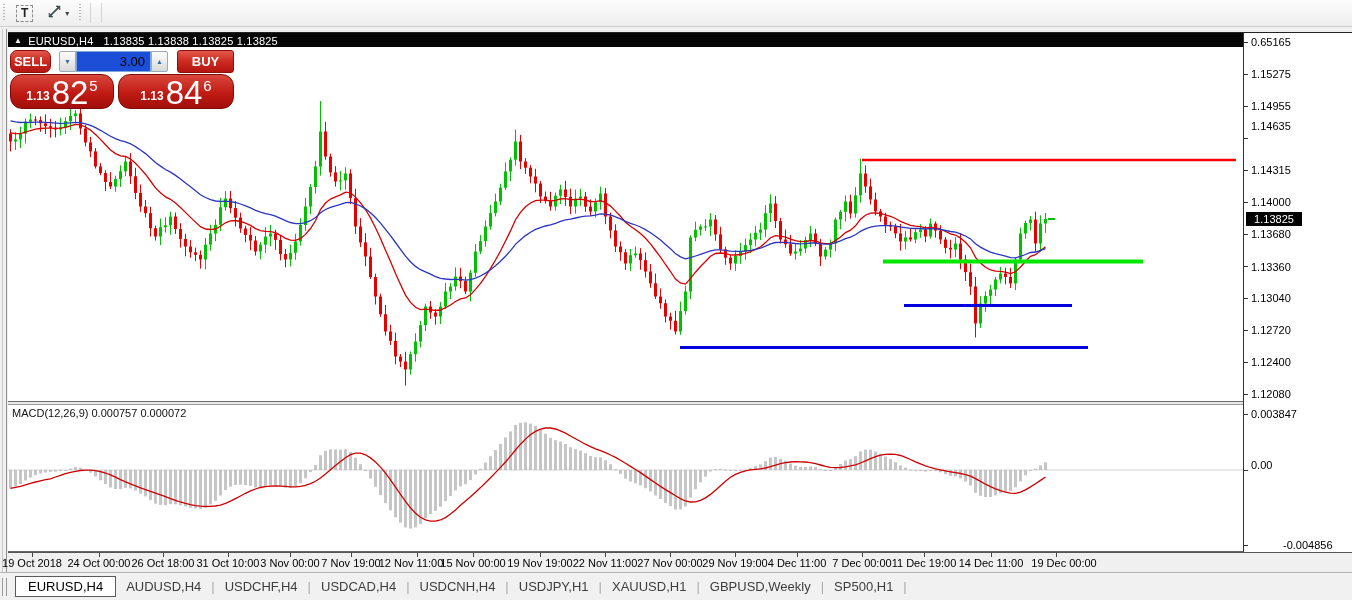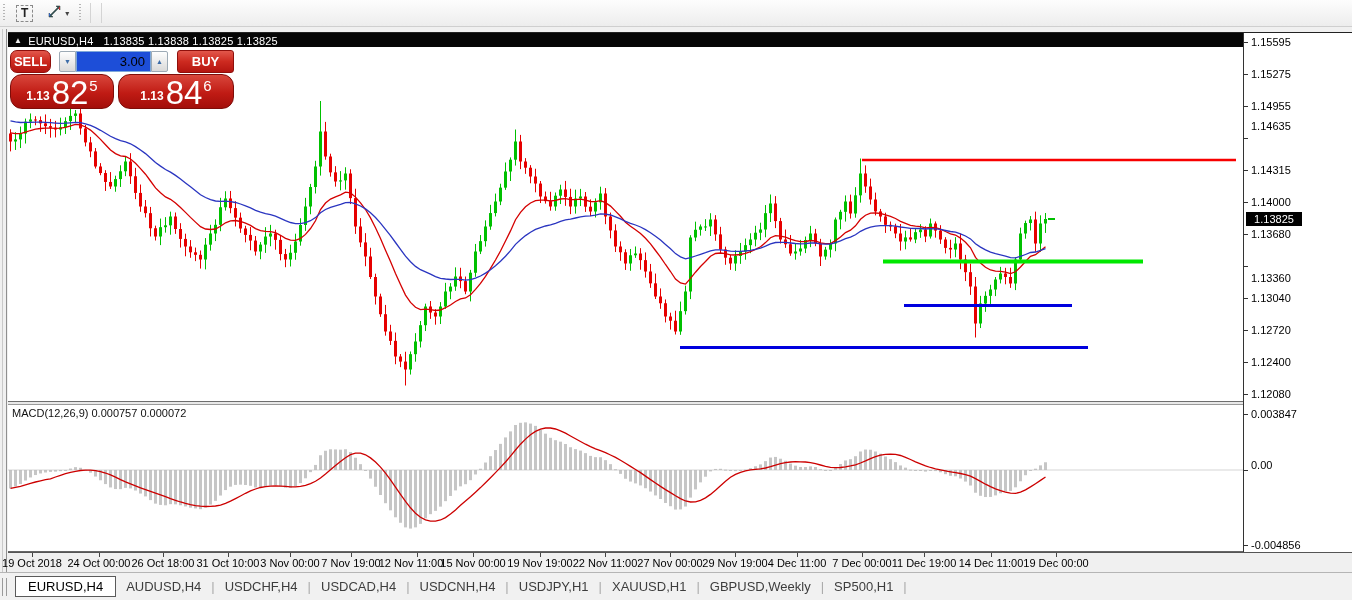--- a/index.html
+++ b/index.html
@@ -802,50 +802,50 @@
           <rect x="1044" y="462.2743512068524" width="3" height="7.725648793147627" fill="#c6c6c6"></rect>
         </g>
         <line x1="8" y1="470" x2="1243" y2="470" stroke="#bbb" stroke-width="0.6"></line>
         <polyline points="10.5,488.4 15.5,487.4 20.5,486.3 25.5,484.8 30.5,483.4 35.5,482.0 40.5,480.8 45.5,479.7 50.5,478.9 55.5,477.0 60.5,475.3 65.5,473.7 70.5,472.4 75.5,471.3 80.5,470.5 85.5,470.1 90.5,470.1 95.5,470.6 100.5,471.6 105.5,473.0 110.5,474.9 115.5,477.2 120.5,479.7 125.5,481.9 130.5,483.9 135.5,485.9 140.5,487.8 145.5,489.6 150.5,491.4 155.5,493.2 160.5,494.9 165.5,496.7 170.5,498.6 175.5,500.3 180.5,502.0 185.5,503.4 190.5,504.6 195.5,505.6 200.5,506.2 205.5,506.5 210.5,506.4 215.5,506.0 220.5,505.1 225.5,503.4 230.5,501.2 235.5,498.6 240.5,496.0 245.5,493.3 250.5,490.9 255.5,489.0 260.5,487.5 265.5,486.6 270.5,486.1 275.5,485.9 280.5,486.1 285.5,486.4 290.5,486.8 295.5,486.8 300.5,486.3 305.5,485.3 310.5,483.6 315.5,481.3 320.5,478.0 325.5,474.0 330.5,469.8 335.5,465.5 340.5,461.4 345.5,457.7 350.5,454.7 355.5,453.1 360.5,453.1 365.5,454.8 370.5,457.9 375.5,462.1 380.5,467.1 385.5,473.1 390.5,479.9 395.5,487.1 400.5,494.3 405.5,501.4 410.5,507.8 415.5,513.2 420.5,517.3 425.5,519.9 430.5,521.1 435.5,521.2 440.5,520.0 445.5,517.6 450.5,514.1 455.5,509.9 460.5,505.3 465.5,500.9 470.5,496.7 475.5,492.2 480.5,487.6 485.5,482.7 490.5,477.7 495.5,472.6 500.5,467.4 505.5,462.0 510.5,456.1 515.5,450.0 520.5,444.2 525.5,439.1 530.5,434.7 535.5,431.4 540.5,429.1 545.5,428.0 550.5,428.0 555.5,429.0 560.5,430.8 565.5,433.2 570.5,436.0 575.5,438.8 580.5,441.5 585.5,444.2 590.5,446.6 595.5,448.8 600.5,450.7 605.5,452.7 610.5,455.0 615.5,457.4 620.5,460.2 625.5,463.3 630.5,466.4 635.5,469.5 640.5,472.6 645.5,476.1 650.5,479.6 655.5,483.0 660.5,486.4 665.5,489.6 670.5,492.6 675.5,495.8 680.5,498.6 685.5,501.0 690.5,502.0 695.5,501.8 700.5,500.3 705.5,497.9 710.5,494.4 715.5,490.2 720.5,485.7 725.5,481.3 730.5,477.3 735.5,474.4 740.5,472.3 745.5,470.9 750.5,469.9 755.5,469.4 760.5,468.9 765.5,468.0 770.5,466.7 775.5,465.1 780.5,463.7 785.5,462.6 790.5,462.0 795.5,461.7 800.5,461.8 805.5,462.0 810.5,462.6 815.5,463.7 820.5,465.0 825.5,466.3 830.5,467.3 835.5,467.7 840.5,467.5 845.5,466.8 850.5,465.9 855.5,464.8 860.5,463.0 865.5,460.9 870.5,458.6 875.5,456.6 880.5,455.1 885.5,454.3 890.5,454.1 895.5,454.4 900.5,455.5 905.5,457.3 910.5,459.5 915.5,461.8 920.5,463.9 925.5,465.9 930.5,467.5 935.5,468.8 940.5,469.9 945.5,470.9 950.5,471.8 955.5,472.6 960.5,473.5 965.5,474.7 970.5,476.2 975.5,478.7 980.5,481.4 985.5,484.2 990.5,486.7 995.5,488.9 1000.5,490.7 1005.5,492.2 1010.5,493.2 1015.5,493.4 1020.5,492.2 1025.5,489.9 1030.5,486.9 1035.5,483.7 1040.5,480.4 1045.5,477.0" fill="none" stroke="#cc0000" stroke-width="1.3"></polyline>
       </svg>
   </div>
 
   <div id="axis-vline" class="vline"></div>
   <div id="right-axis">
       <div class="ax-tick" style="top: 9px;"></div>
-      <div class="ax-label" style="top: 3px;">1.15595</div>
+      <div class="ax-label" style="top: 3px;">0.65165</div>
       <div class="ax-tick" style="top: 41px;"></div>
       <div class="ax-label" style="top: 35px;">1.15275</div>
       <div class="ax-tick" style="top: 73px;"></div>
       <div class="ax-label" style="top: 67px; text-align: center;">1.14955</div>
       <div class="ax-tick" style="top: 105px;"></div>
       <div class="ax-label" style="top: 87px;">1.14635</div>
       <div class="ax-tick" style="top: 137px;"></div>
       <div class="ax-label" style="top: 131px;">1.14315</div>
       <div class="ax-tick" style="top: 168.5px;"></div>
       <div class="ax-label" style="top: 162.5px;">1.14000</div>
       <div class="ax-tick" style="top: 200.5px;"></div>
       <div class="ax-label" style="top: 194.5px;">1.13680</div>
       <div class="ax-tick" style="top: 232.5px;"></div>
-      <div class="ax-label" style="top: 239px;">1.13360</div>
+      <div class="ax-label" style="top: 228px;">1.13360</div>
       <div class="ax-tick" style="top: 264.5px;"></div>
       <div class="ax-label" style="top: 258.5px;">1.13040</div>
       <div class="ax-tick" style="top: 296.5px;"></div>
       <div class="ax-label" style="top: 290.5px;">1.12720</div>
       <div class="ax-tick" style="top: 328.5px;"></div>
       <div class="ax-label" style="top: 322.5px;">1.12400</div>
       <div class="ax-tick" style="top: 360.5px;"></div>
       <div class="ax-label" style="top: 354.5px;">1.12080</div>
       <div id="price-badge" style="top: 179px;">1.13825</div>
       <div class="ax-tick" style="top: 381px;"></div>
       <div class="ax-label" style="top: 375px;">0.003847</div>
       <div class="ax-tick" style="top: 437px;"></div>
       <div class="ax-label" style="top: 426px;">0.00</div>
       <div class="ax-tick" style="top: 512px;"></div>
-      <div class="ax-label" style="top: 506px;">-0.004856</div>
+      <div class="ax-label" style="top: 506px; margin-left: 32px;">-0.004856</div>
     </div>
   <div id="bottom-border" class="hline"></div>
 
   <div id="time-axis">
       <div class="t-tick" style="left: 24px;"></div>
       <div class="t-label" style="left: 24px;">19 Oct 2018</div>
       <div class="t-tick" style="left: 91px;"></div>
       <div class="t-label" style="left: 91px;">24 Oct 00:00</div>
       <div class="t-tick" style="left: 155px;"></div>
       <div class="t-label" style="left: 155px;">26 Oct 18:00</div>
@@ -869,21 +869,21 @@
       <div class="t-label" style="left: 727px;">29 Nov 19:00</div>
       <div class="t-tick" style="left: 789px;"></div>
       <div class="t-label" style="left: 789px;">4 Dec 11:00</div>
       <div class="t-tick" style="left: 854px;"></div>
       <div class="t-label" style="left: 854px;">7 Dec 00:00</div>
       <div class="t-tick" style="left: 916px;"></div>
       <div class="t-label" style="left: 916px;">11 Dec 19:00</div>
       <div class="t-tick" style="left: 983px;"></div>
       <div class="t-label" style="left: 983px;">14 Dec 11:00</div>
       <div class="t-tick" style="left: 1048px;"></div>
-      <div class="t-label" style="left: 1048px;">19 Dec 00:00</div>
+      <div class="t-label" style="left: 1048px; padding-left: 16px;">19 Dec 00:00</div>
     </div>
 
   <div id="tabs-bar">
     <div id="tabs-grip"></div>
   <div class="tab active">EURUSD,H4</div>
       <div class="tab">AUDUSD,H4</div>
       <div class="tab-sep">|</div>
       <div class="tab">USDCHF,H4</div>
       <div class="tab-sep">|</div>
       <div class="tab">USDCAD,H4</div>

